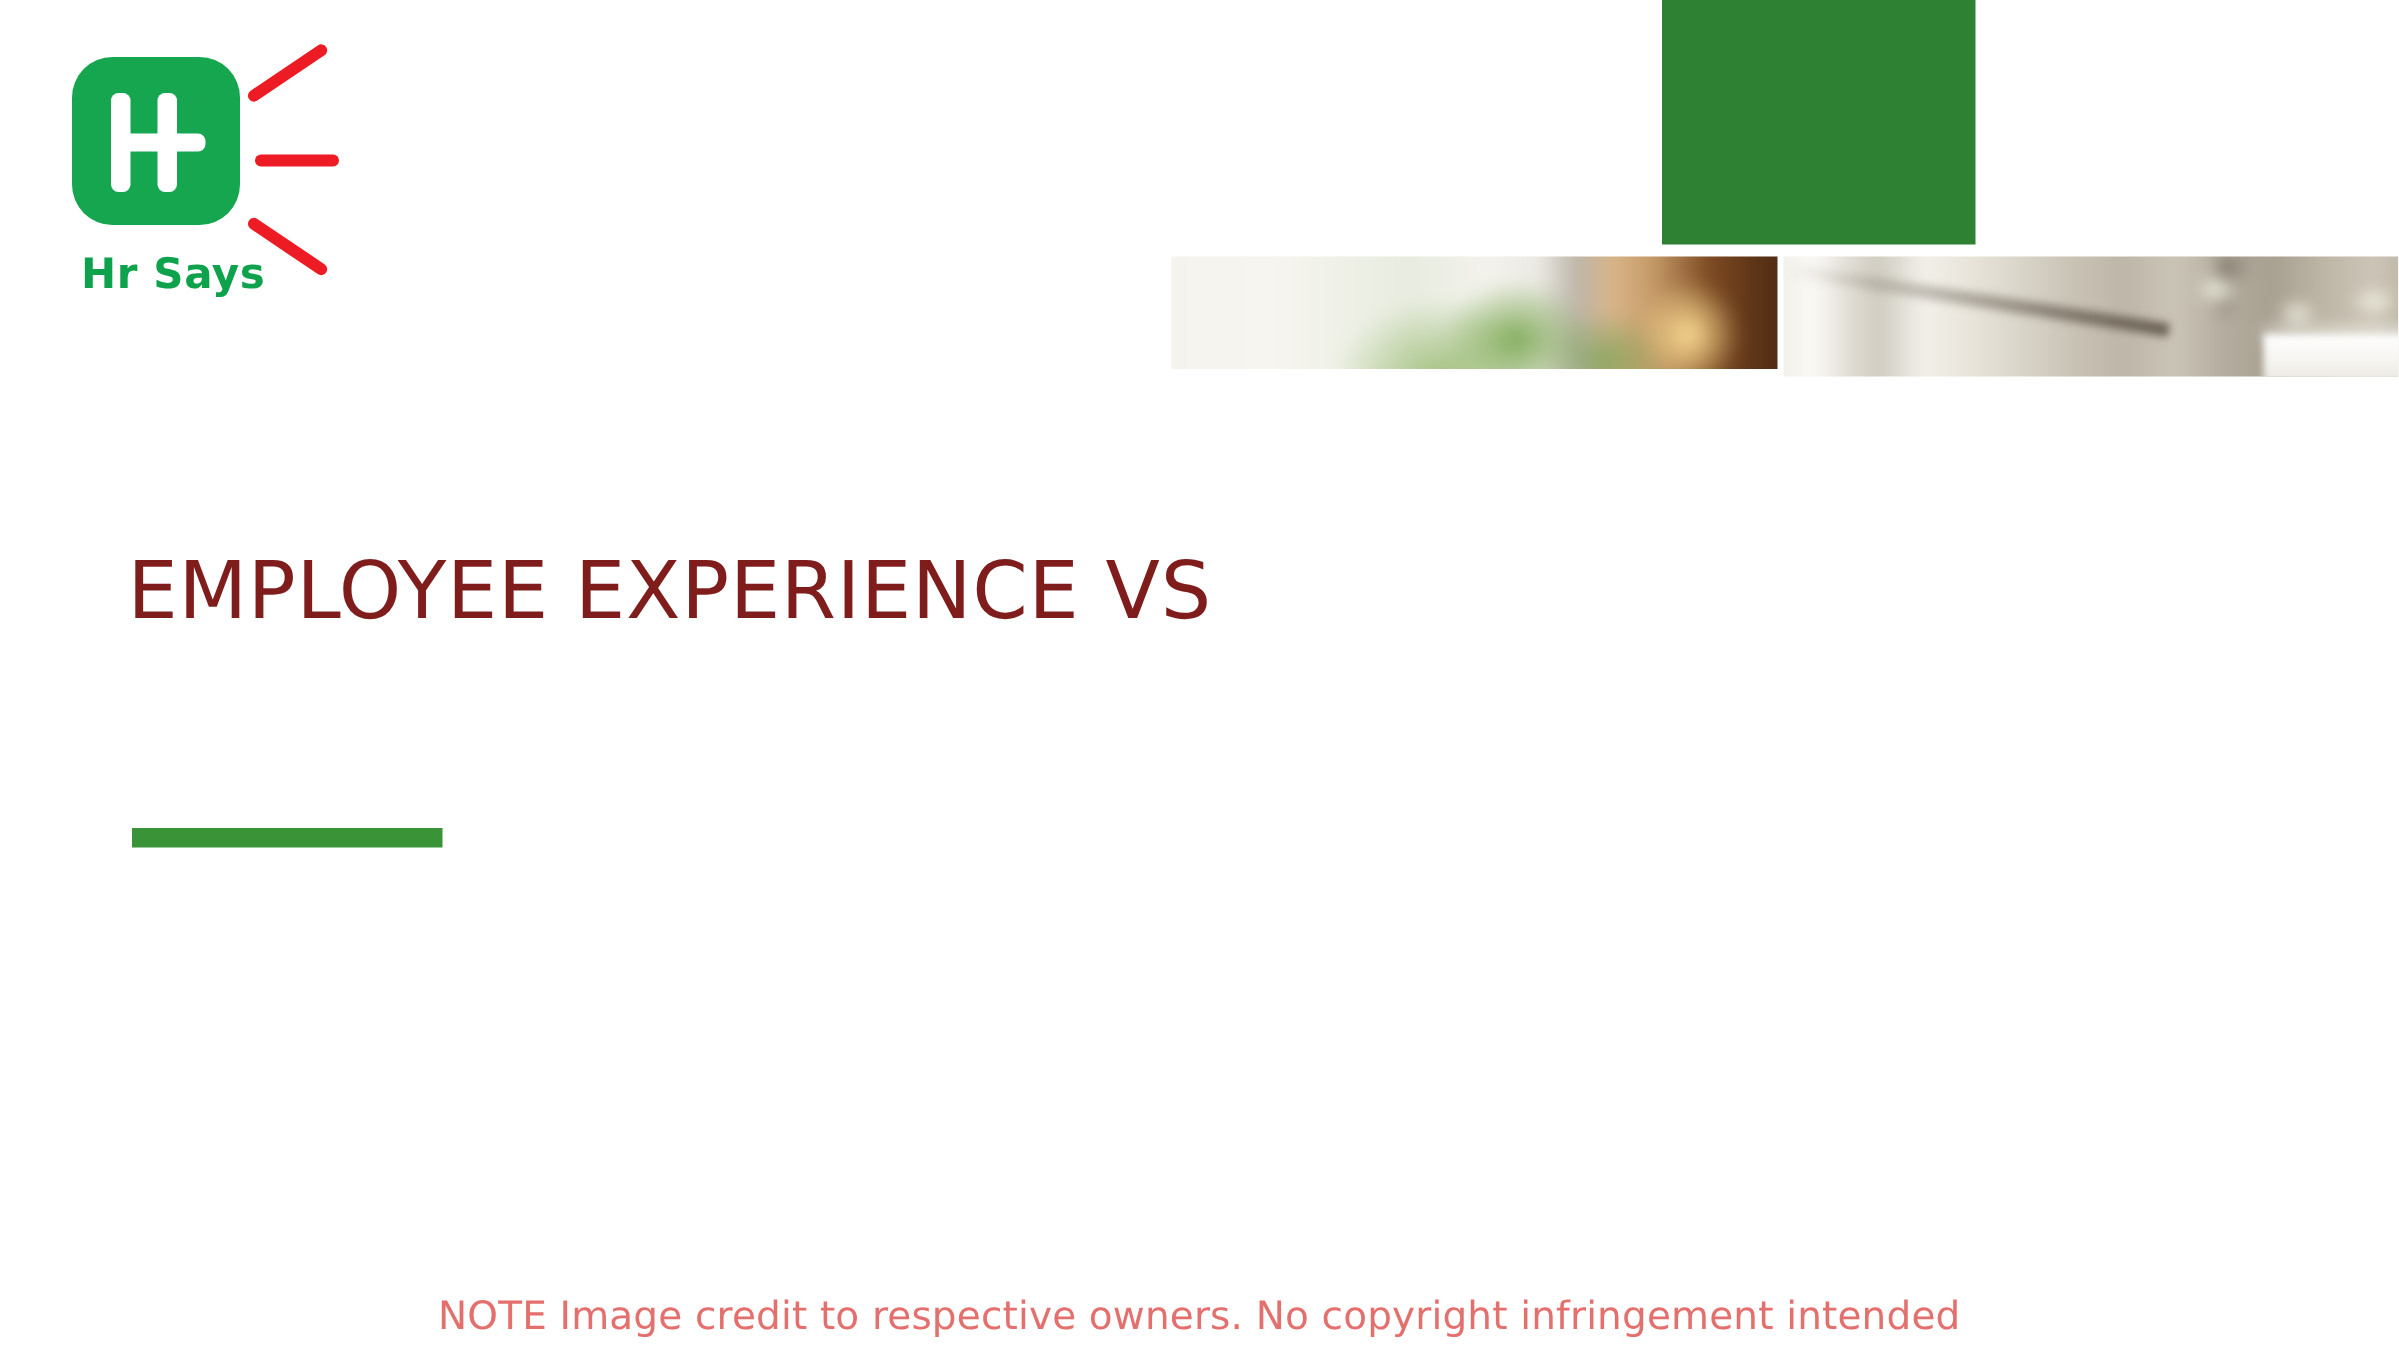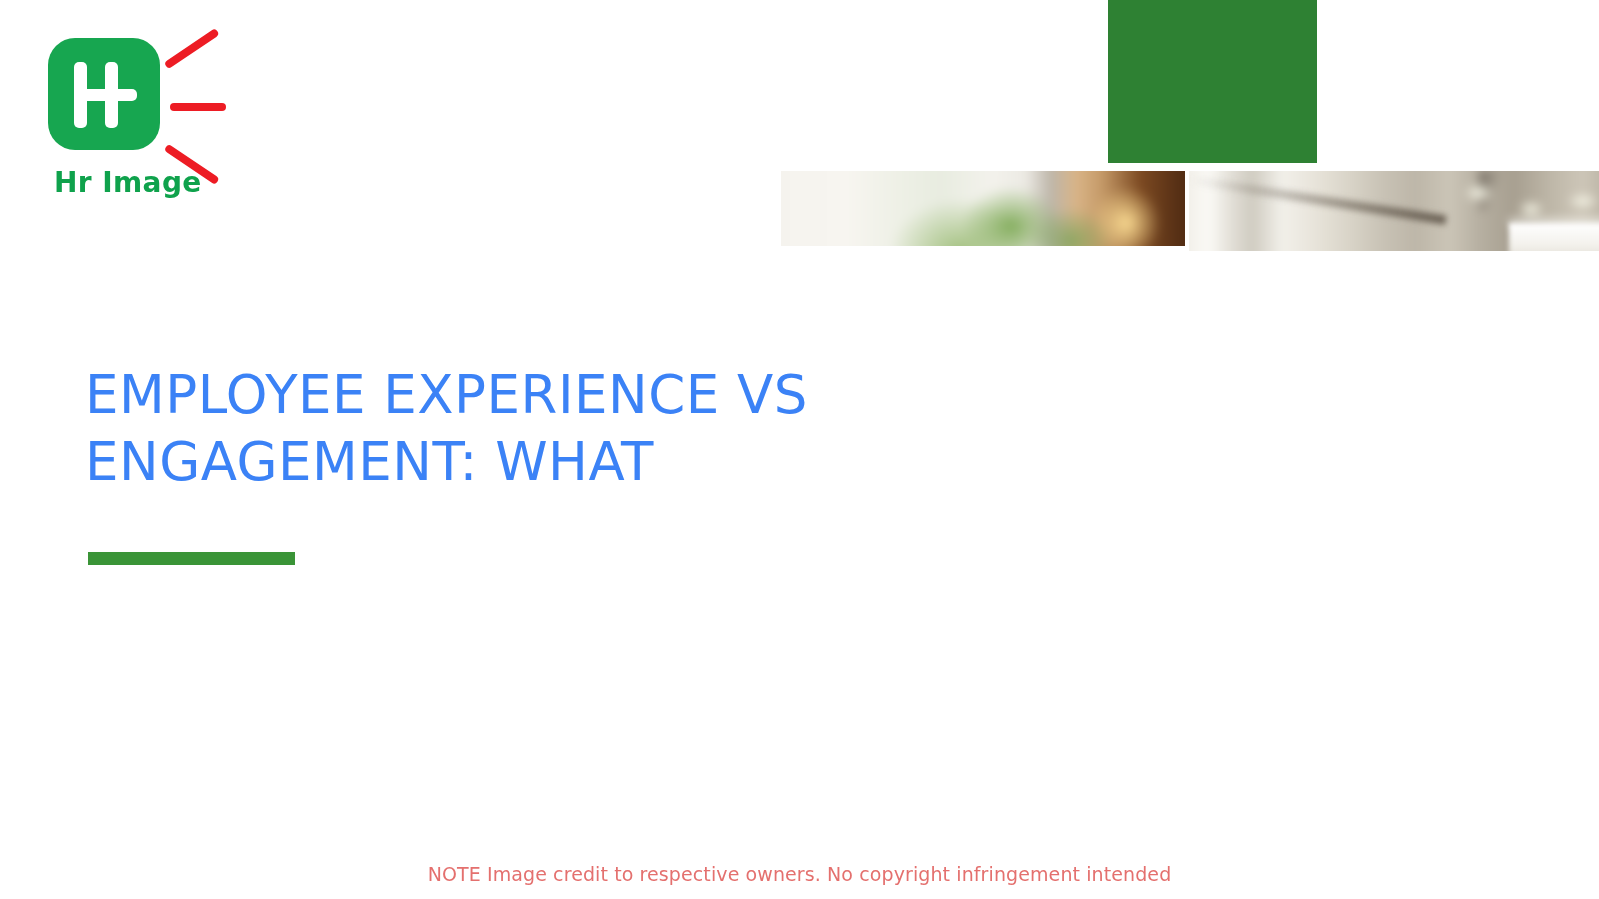--- a/index.html
+++ b/index.html
@@ -201,21 +201,21 @@
   
   .title {
     position: absolute;
     left: 85px;
     top: 325px;
     width: 800px;
     font-family: "DejaVu Sans", sans-serif;
     font-size: 53px;
     line-height: 67px;
     font-weight: normal;
-    color: #3b82f6;
+    color: #7f1d1d;
     letter-spacing: 0.5px;
     text-transform: uppercase;
   }
   .title-line { display: block; white-space: nowrap; }
 
   .accent-bar {
     position: absolute;
     left: 88px;
     top: 552px;
     width: 207px;
@@ -224,21 +224,21 @@
   }
 
   
   .footer-note {
     position: absolute;
     left: 0;
     right: 0;
     top: 863px;
     text-align: center;
     font-family: "DejaVu Sans", sans-serif;
-    font-size: 19px;
+    font-size: 26px;
     color: #E4706E;
     letter-spacing: 0.1px;
   }
 </style>
 </head>
 <body>
 
 <div class="slide">
 
   <div class="logo-block">
@@ -246,37 +246,36 @@
       <div class="logo-tile"></div>
       <div class="logo-h">
         <span class="h-left"></span>
         <span class="h-right"></span>
         <span class="h-bar"></span>
       </div>
     </div>
     <div class="ray ray-top"></div>
     <div class="ray ray-mid"></div>
     <div class="ray ray-bot"></div>
-    <div class="logo-wordmark">Hr Image</div>
+    <div class="logo-wordmark">Hr Says</div>
   </div>
 
   <div class="green-square"></div>
 
   <div class="photo photo-left">
     <div class="ph1"></div>
   </div>
 
   <div class="photo photo-right">
     <div class="ph2"></div>
     <div class="ph2-ledge"></div>
     <div class="ph2-beam"></div>
   </div>
 
   <h1 class="title">
     <span class="title-line">EMPLOYEE EXPERIENCE VS</span>
-    <span class="title-line">ENGAGEMENT: WHAT</span>
   </h1>
 
   <div class="accent-bar"></div>
 
   <div class="footer-note">NOTE Image credit to respective owners. No copyright infringement intended</div>
 
 </div>
 
 </body></html>

